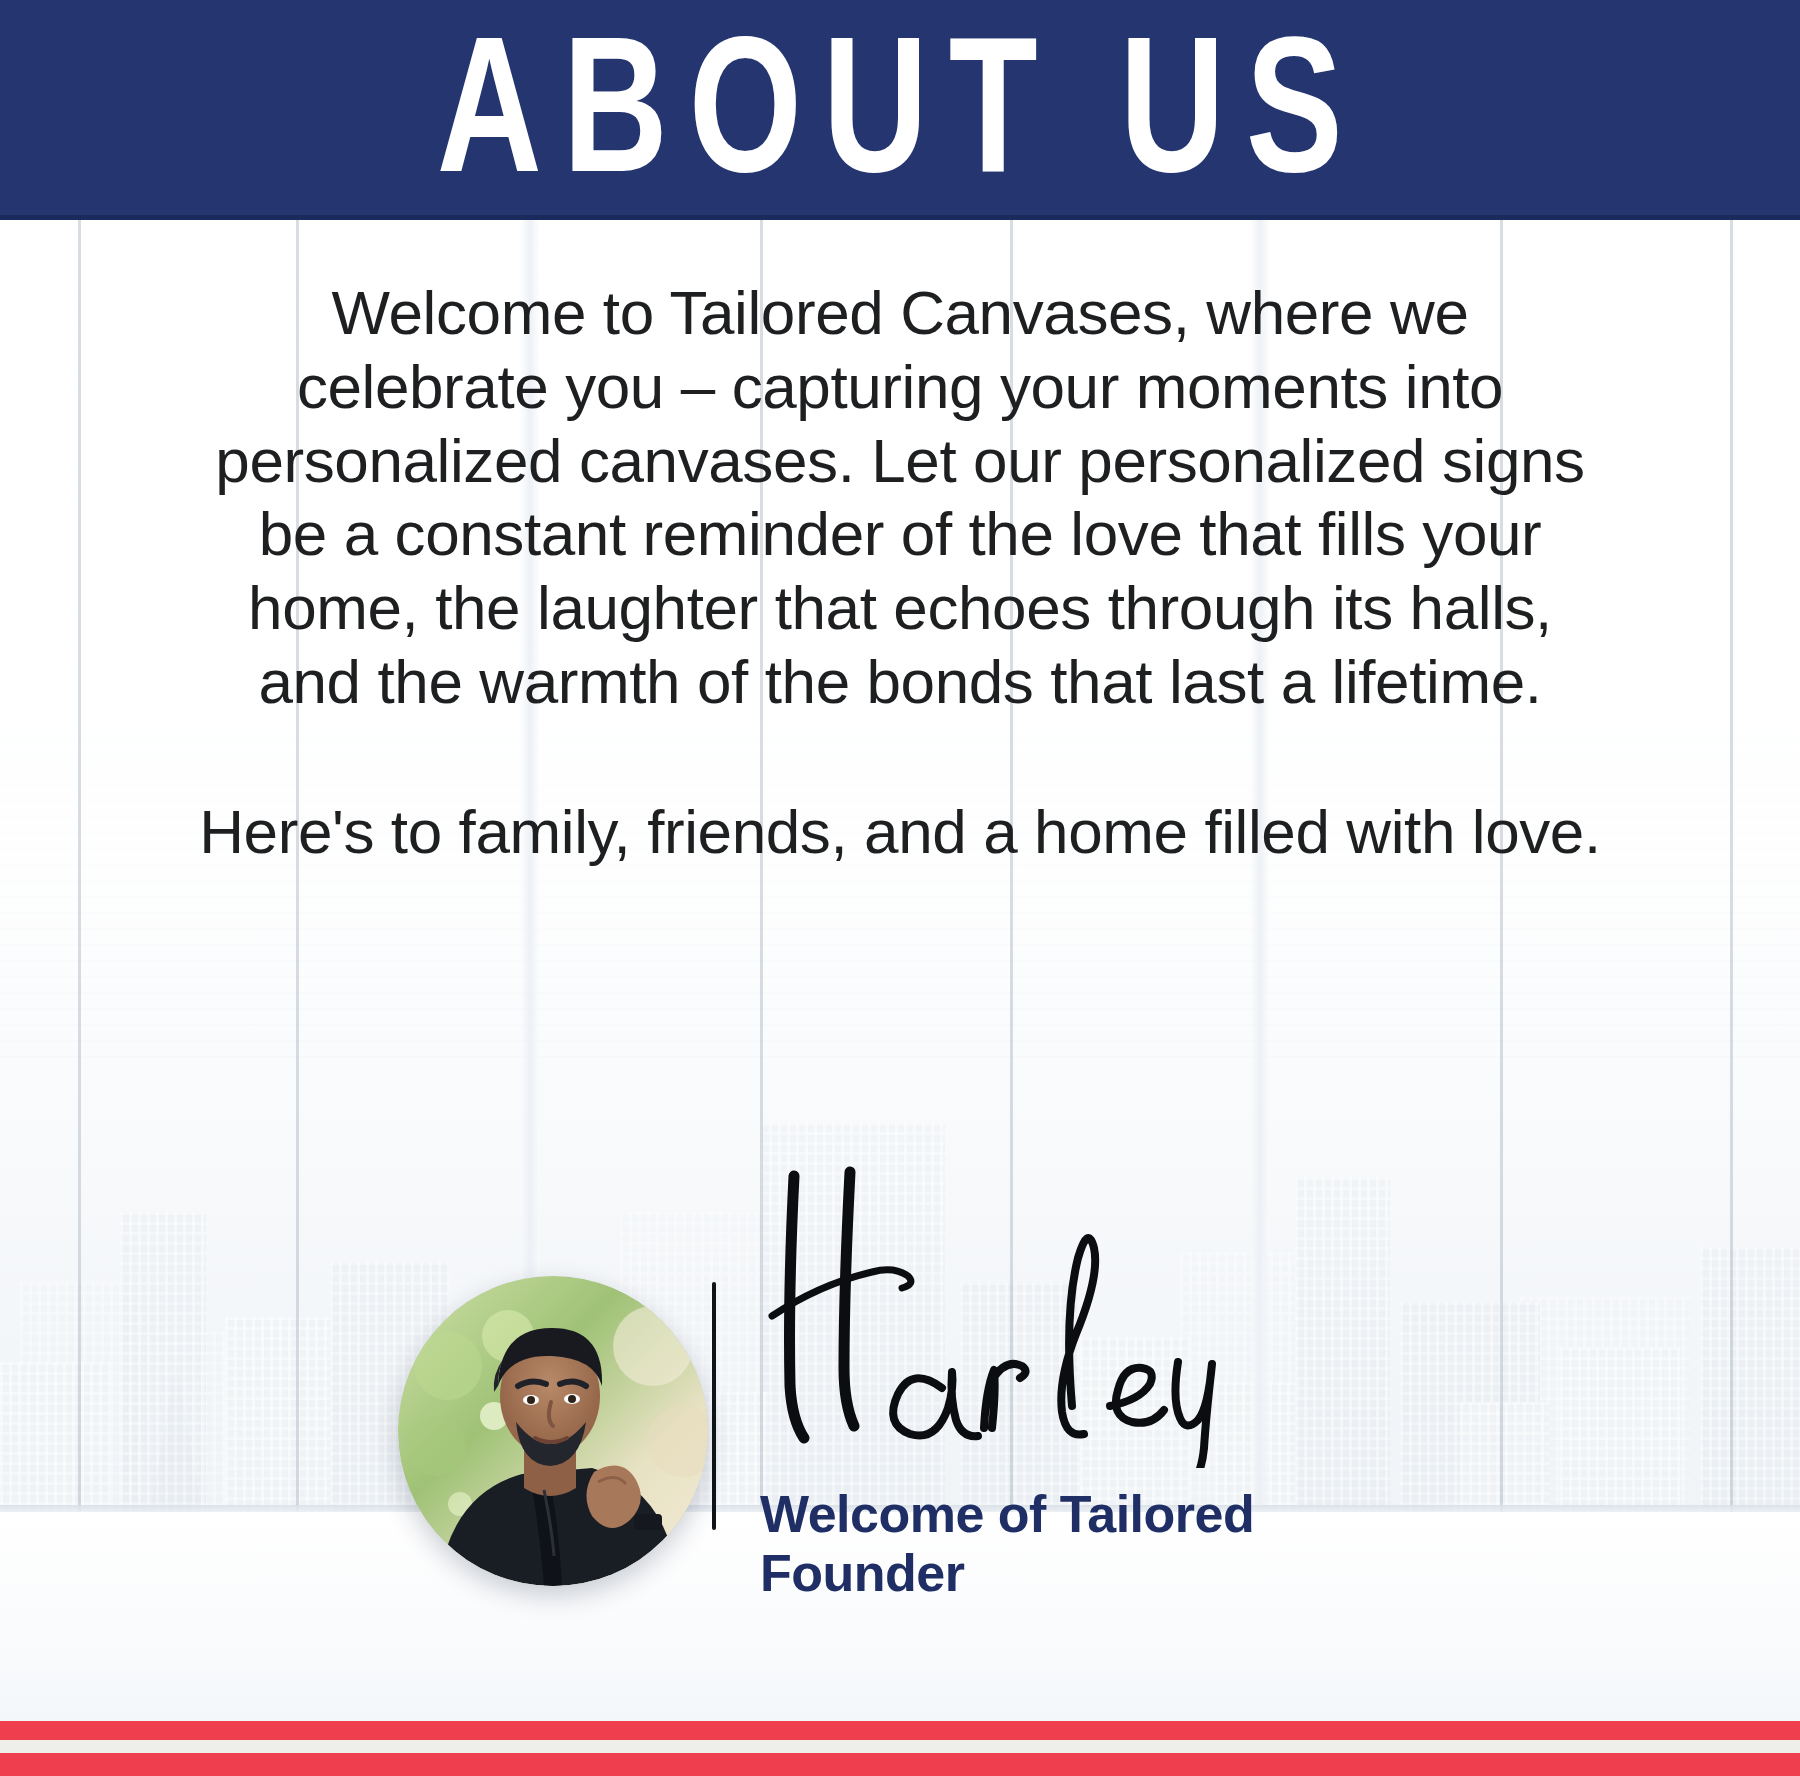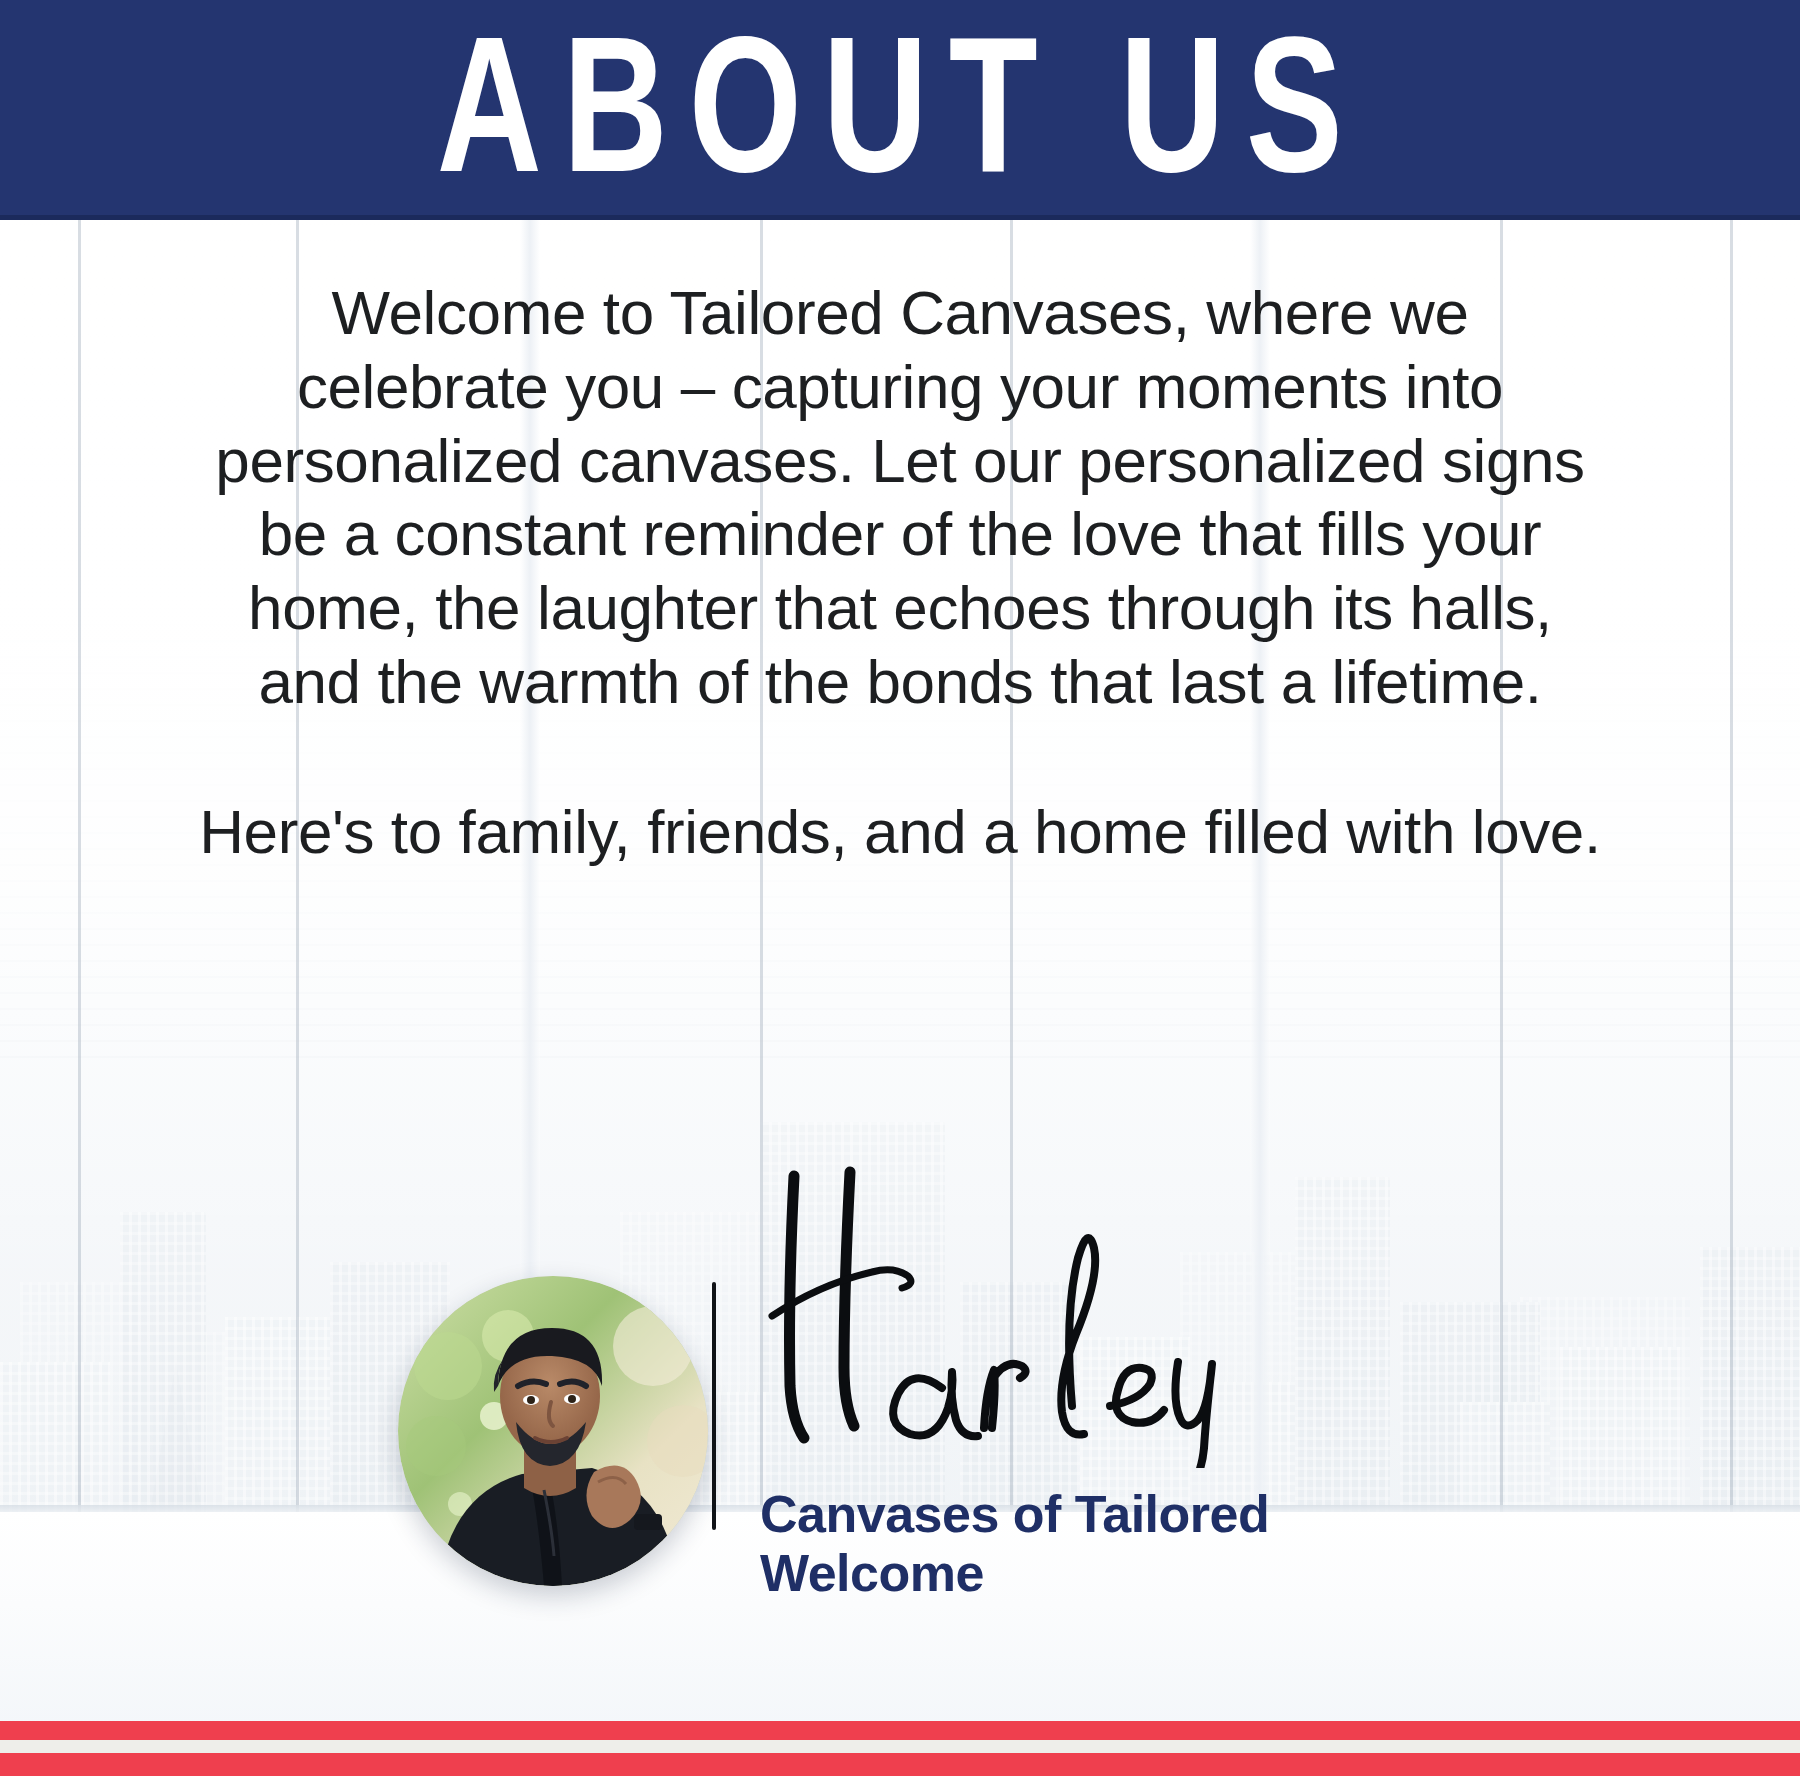--- a/index.html
+++ b/index.html
@@ -328,21 +328,21 @@
         <path d="M330 268 q-8 -92 6 -148 q10 -34 16 -10 q6 28 -18 86 q-18 46 -14 78 q4 26 22 22" stroke-width="8"></path>
 
         <path d="M368 268 q30 -6 40 -22 q6 -14 -8 -16 q-18 -2 -24 22 q-8 26 14 32 q20 4 32 -12" stroke-width="8"></path>
 
         <path d="M436 224 q-6 38 2 56 q6 14 18 2 q10 -12 14 -56 q-6 52 -8 84 q-4 42 -30 48 q-20 4 -26 -14" stroke-width="8"></path>
       </g>
     </svg>
   </div>
 
   <div class="sig-role">
-    <div>Canvases of Tailored</div>
-    <div>Welcome</div>
+    <div>Welcome of Tailored</div>
+    <div>Founder</div>
   </div>
 
   <div class="stripe-1"></div>
   <div class="stripe-gap"></div>
   <div class="stripe-2"></div>
 
 </div>
 
 </body></html>

